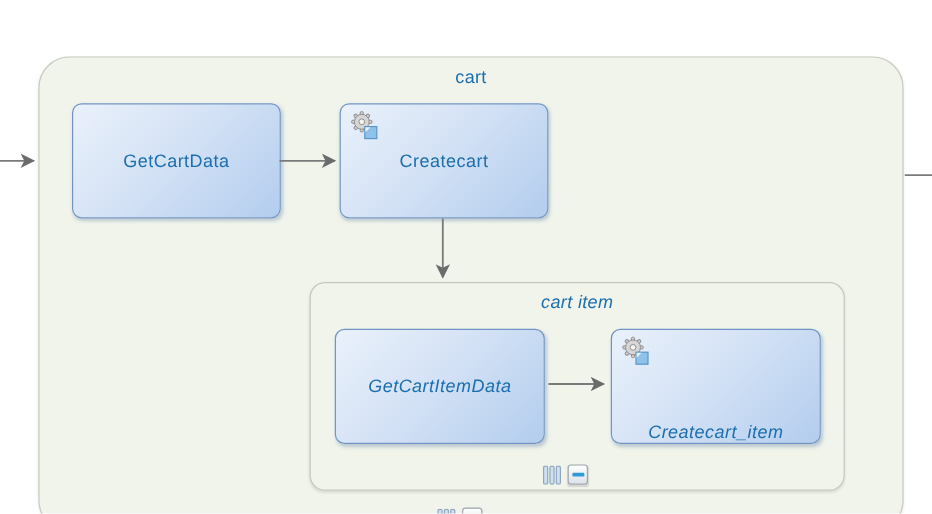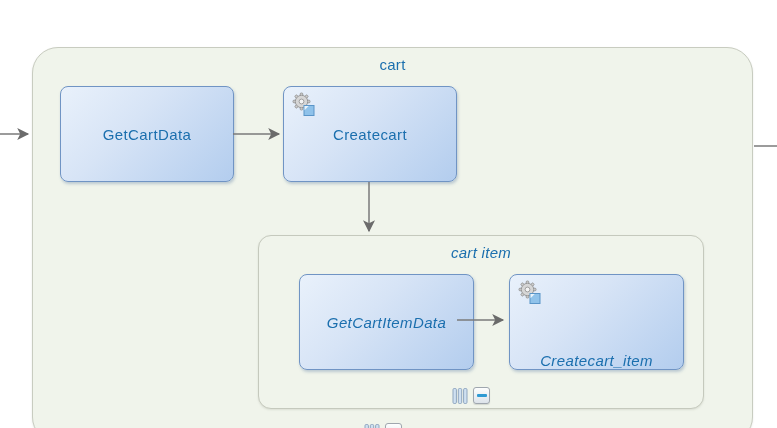--- a/index.html
+++ b/index.html
@@ -125,21 +125,21 @@
           <rect x="12" y="13.5" width="10" height="10" fill="#8fc2ea" stroke="#5a95c8" stroke-width="1"></rect>
           <path d="M12.5,14 h4.2 l-4.2,4.2 z" fill="#ffffff" opacity="0.8"></path>
         </g>
       </svg>
       <span class="node-label">Createcart</span>
     </div>
 
     <div class="container inner">
       <div class="container-label">cart item</div>
 
-      <div class="node" style="left:40px; top:38px; width:175px;">
+      <div class="node" style="left:20px; top:38px; width:175px;">
         <span class="node-label">GetCartItemData</span>
       </div>
 
       <div class="node" style="left:250px; top:38px; width:175px;align-items:flex-end;">
         <svg class="badge" viewBox="0 0 23 25">
           <g fill="#cfcfcf" stroke="#8d8d8d" stroke-width="0.8">
             <rect x="8.2" y="1" width="2.6" height="17" rx="1"></rect>
             <rect x="8.2" y="1" width="2.6" height="17" rx="1" transform="rotate(45 9.5 9.5)"></rect>
             <rect x="8.2" y="1" width="2.6" height="17" rx="1" transform="rotate(90 9.5 9.5)"></rect>
             <rect x="8.2" y="1" width="2.6" height="17" rx="1" transform="rotate(135 9.5 9.5)"></rect>

